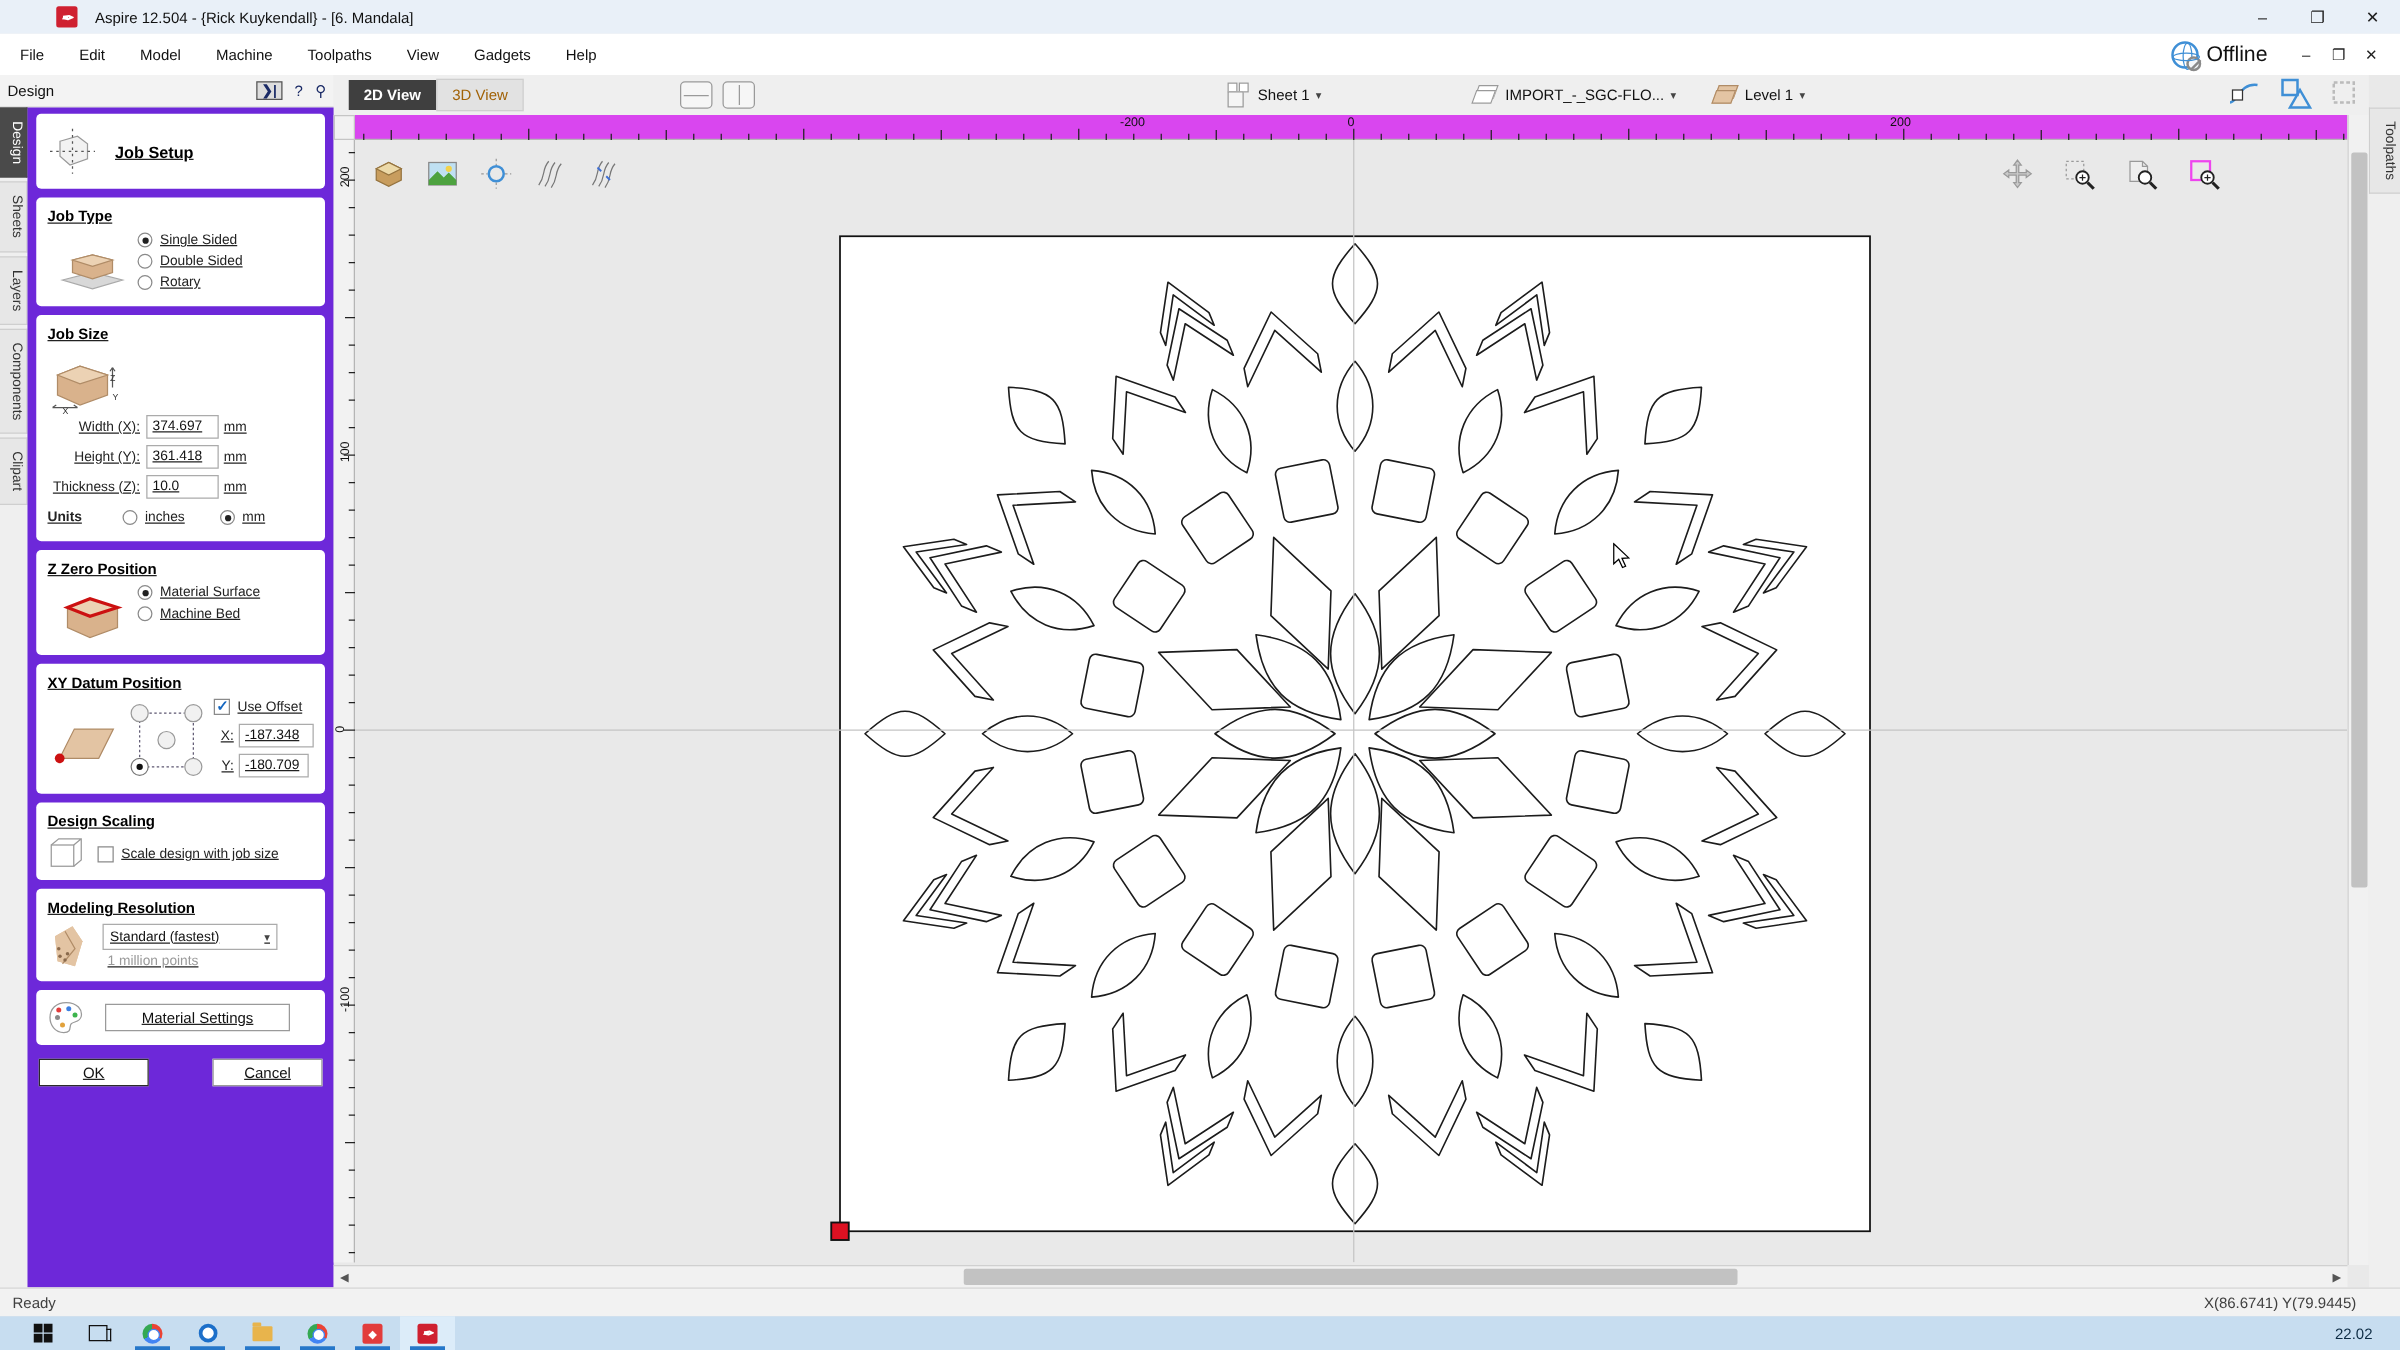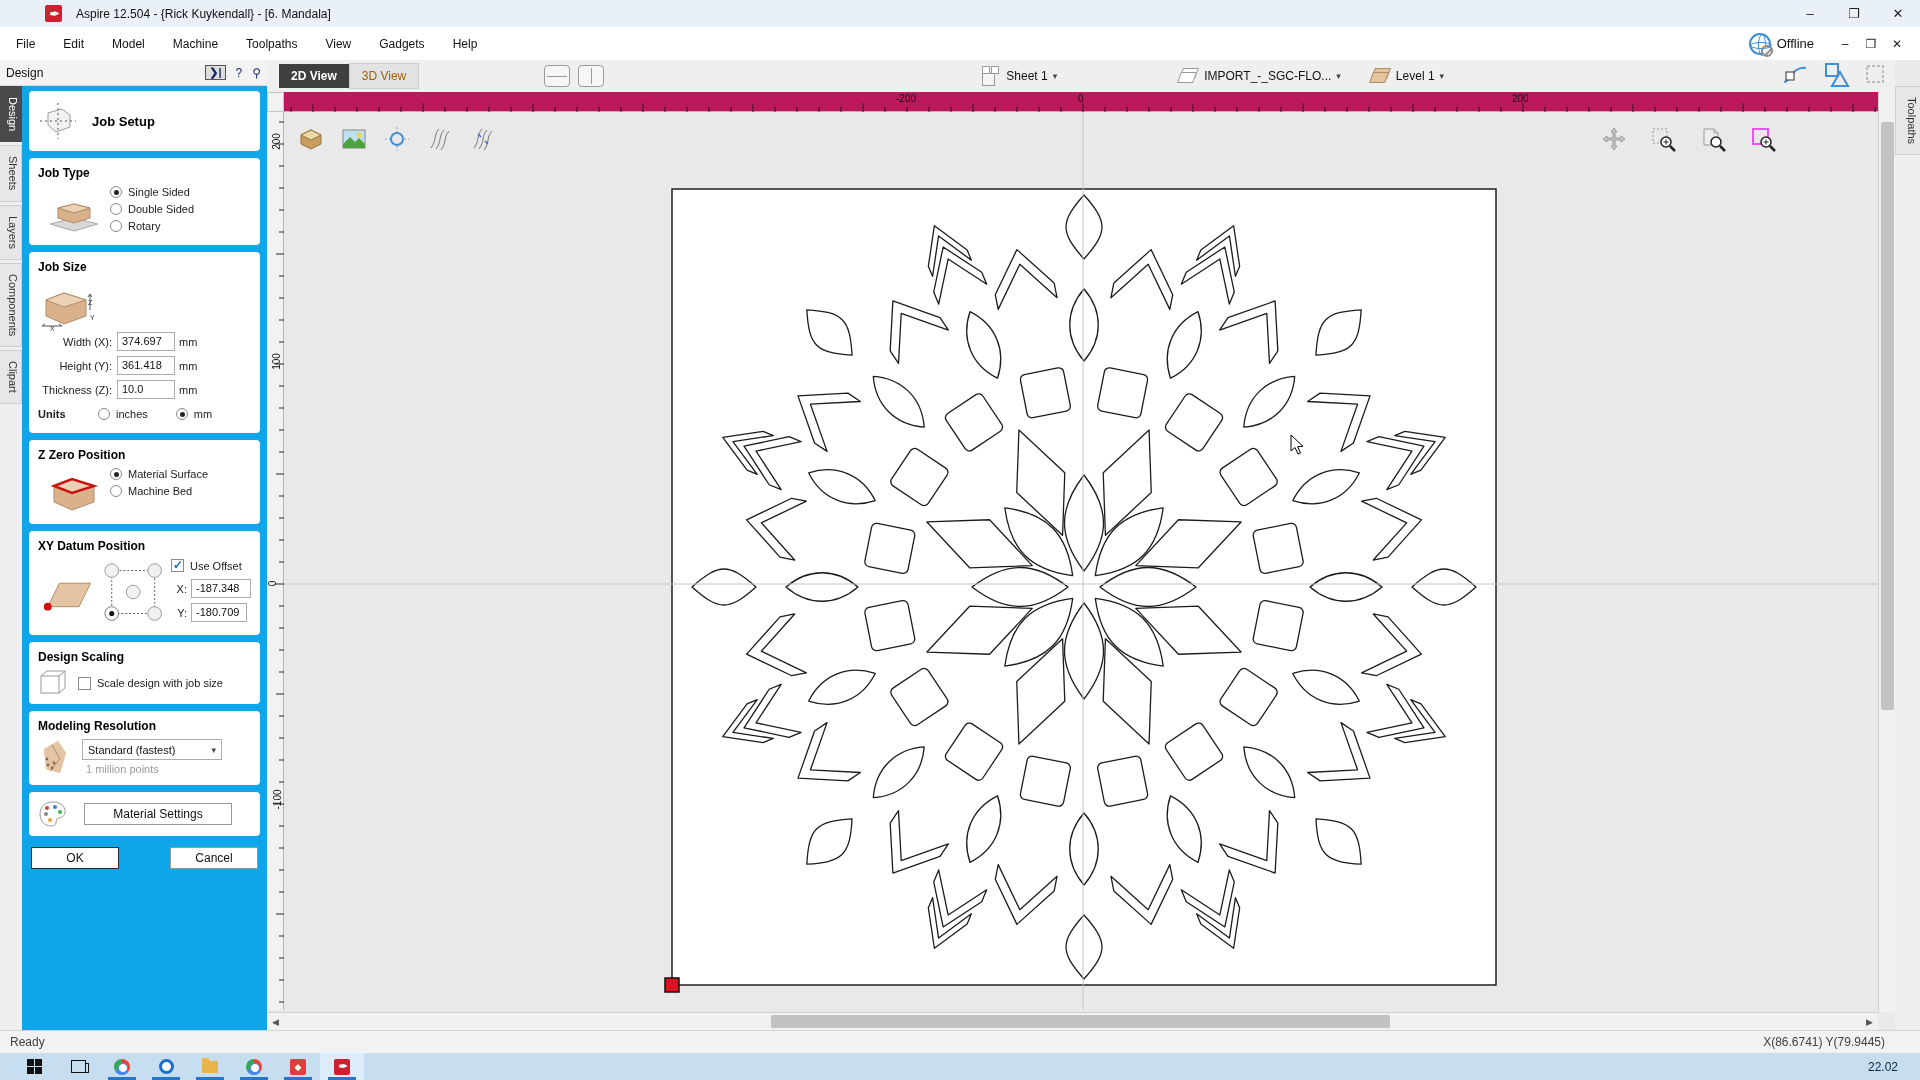--- a/index.html
+++ b/index.html
@@ -13,21 +13,21 @@
     color:#fff; display:flex; align-items:center; justify-content:center; font-size:12px; font-style:italic; font-weight:bold; }
   .win-btns { margin-left:auto; display:flex; }
   .win-btn { width:44px; height:27px; display:flex; align-items:center; justify-content:center;
     font-size:13px; color:#222; }
 
   
   .menubar { position:absolute; left:0; top:27px; width:1920px; height:33px; background:#ffffff;
     display:flex; align-items:center; font-size:12px; color:#111; }
   .menu-item { padding:6px 12px; margin-left:4px; }
   .menu-right { margin-left:auto; display:flex; align-items:center; }
-  .offline-wrap { display:flex; align-items:center; font-size:13px; color:#111; }
+  .offline-wrap { display:flex; align-items:center; font-size:17px; color:#111; }
   .globe { width:22px; height:22px; border-radius:50%; border:2px solid #3f8fd6; position:relative; margin-right:6px; }
   .globe:before { content:""; position:absolute; left:7px; top:-1px; width:6px; height:20px; border:1.5px solid #3f8fd6; border-radius:50%; }
   .globe:after { content:""; position:absolute; left:-1px; top:7px; width:20px; height:5px; border:1.5px solid #3f8fd6; border-radius:50%; }
   .globe .slash { position:absolute; right:-4px; bottom:-4px; width:12px; height:12px; border:2px solid #8a8a8a;
     border-radius:50%; background:#f5f8fb; }
   .globe .slash:before { content:""; position:absolute; left:0px; top:4px; width:11px; height:2px; background:#8a8a8a; transform:rotate(-45deg); }
   .mdi-btns { display:flex; margin:0 10px 0 18px; }
   .mdi-btn { width:26px; height:22px; display:flex; align-items:center; justify-content:center; font-size:12px; color:#222; }
 
   
@@ -36,22 +36,22 @@
     border:1px solid #cfcfcf; border-left:none; padding:10px 2px; margin-bottom:3px; width:22px; text-align:center; }
   .vtab.active { background:#4a4a4a; color:#fff; border-color:#4a4a4a; }
   .right-tabs { position:absolute; right:0; top:86px; width:25px; height:944px; background:#efefef; }
   .right-tabs .vtab { border-right:none; border-left:1px solid #cfcfcf; width:25px; }
 
   
   .panel-header { position:absolute; left:0; top:60px; width:267px; height:26px; background:#f3f3f3;
     border-bottom:1px solid #dcdcdc; display:flex; align-items:center; font-size:12px; color:#111; padding:0 6px; }
   .panel-header .ph-icons { margin-left:auto; display:flex; align-items:center; gap:10px; font-size:12px; color:#1a2a66; }
   .collapse-glyph { border:1px solid #555; padding:0 3px; font-weight:bold; font-size:11px; background:#ddd; }
-  .panel { position:absolute; left:22px; top:86px; width:245px; height:944px; background:#0ea5e9;
-    padding:5px 7px; font-size:11px; color:#222; }
+  .panel { position:absolute; left:22px; top:86px; width:245px; height:944px; background:#6d28d9;
+    padding:5px 7px; font-size:11px; color:#222;text-decoration:underline; }
   .card { background:#fff; border-radius:4px; padding:8px 9px; margin-bottom:7px; }
   .card h3 { font-size:12px; margin-bottom:6px; color:#000; }
   .row { display:flex; align-items:center; margin-bottom:5px; }
   .radio { width:12px; height:12px; border-radius:50%; border:1px solid #8a8a8a; background:#fff; margin-right:6px; position:relative; flex:none; }
   .radio.sel:after { content:""; position:absolute; left:3px; top:3px; width:5px; height:5px; border-radius:50%; background:#222; }
   .checkbox { width:13px; height:13px; border:1px solid #8a8a8a; background:#fff; margin-right:6px; position:relative; flex:none; }
   .checkbox.checked:after { content:"✓"; position:absolute; left:1px; top:-2px; color:#1466c0; font-size:12px; font-weight:bold; }
   .field { border:1px solid #ababab; background:#fff; height:19px; font-size:11px; padding:2px 4px; width:58px; color:#111; }
   .flabel { width:74px; text-align:right; margin-right:5px; }
   .unit { margin-left:4px; }
@@ -83,21 +83,21 @@
   .layers-icon { width:22px; height:20px; position:relative; }
   .layers-icon i { position:absolute; width:16px; height:11px; border:1px solid #9a9a9a; background:#fff; transform:skewX(-20deg); }
   .layers-icon.tan i { background:#e3c4a3; border-color:#b08c67; }
 
   
   .snapbar { position:absolute; right:30px; top:62px; display:flex; gap:12px; }
 
   
   .canvas-wrap { position:absolute; left:267px; top:92px; width:1628px; height:938px; background:#e9e9e9; }
   .ruler-corner { position:absolute; left:0; top:0; width:17px; height:20px; background:#f2f2f2; border:1px solid #c5c5c5; }
-  .ruler-top { position:absolute; left:17px; top:0; width:1594px; height:20px; background:#be185d; border-bottom:1px solid #b5b5b5; }
+  .ruler-top { position:absolute; left:17px; top:0; width:1594px; height:20px; background:#d946ef; border-bottom:1px solid #b5b5b5; }
   .ruler-left { position:absolute; left:0; top:20px; width:17px; height:898px; background:#f2f2f2; border-right:1px solid #b5b5b5; }
   .canvas { position:absolute; left:17px; top:20px; width:1594px; height:898px; background:#e9e9e9; overflow:hidden; }
   .rlabel { position:absolute; font-size:10px; color:#111; }
 
   .canvas-tools { position:absolute; left:14px; top:14px; display:flex; gap:17px; }
   .zoom-tools { position:absolute; right:100px; top:14px; display:flex; gap:22px; }
 
   
   .hscroll { position:absolute; left:0; bottom:0; width:1611px; height:18px; background:#f1f1f1; border-top:1px solid #d0d0d0; }
   .hthumb { position:absolute; left:504px; top:2px; width:619px; height:13px; background:#c2c2c2; border-radius:2px; }

